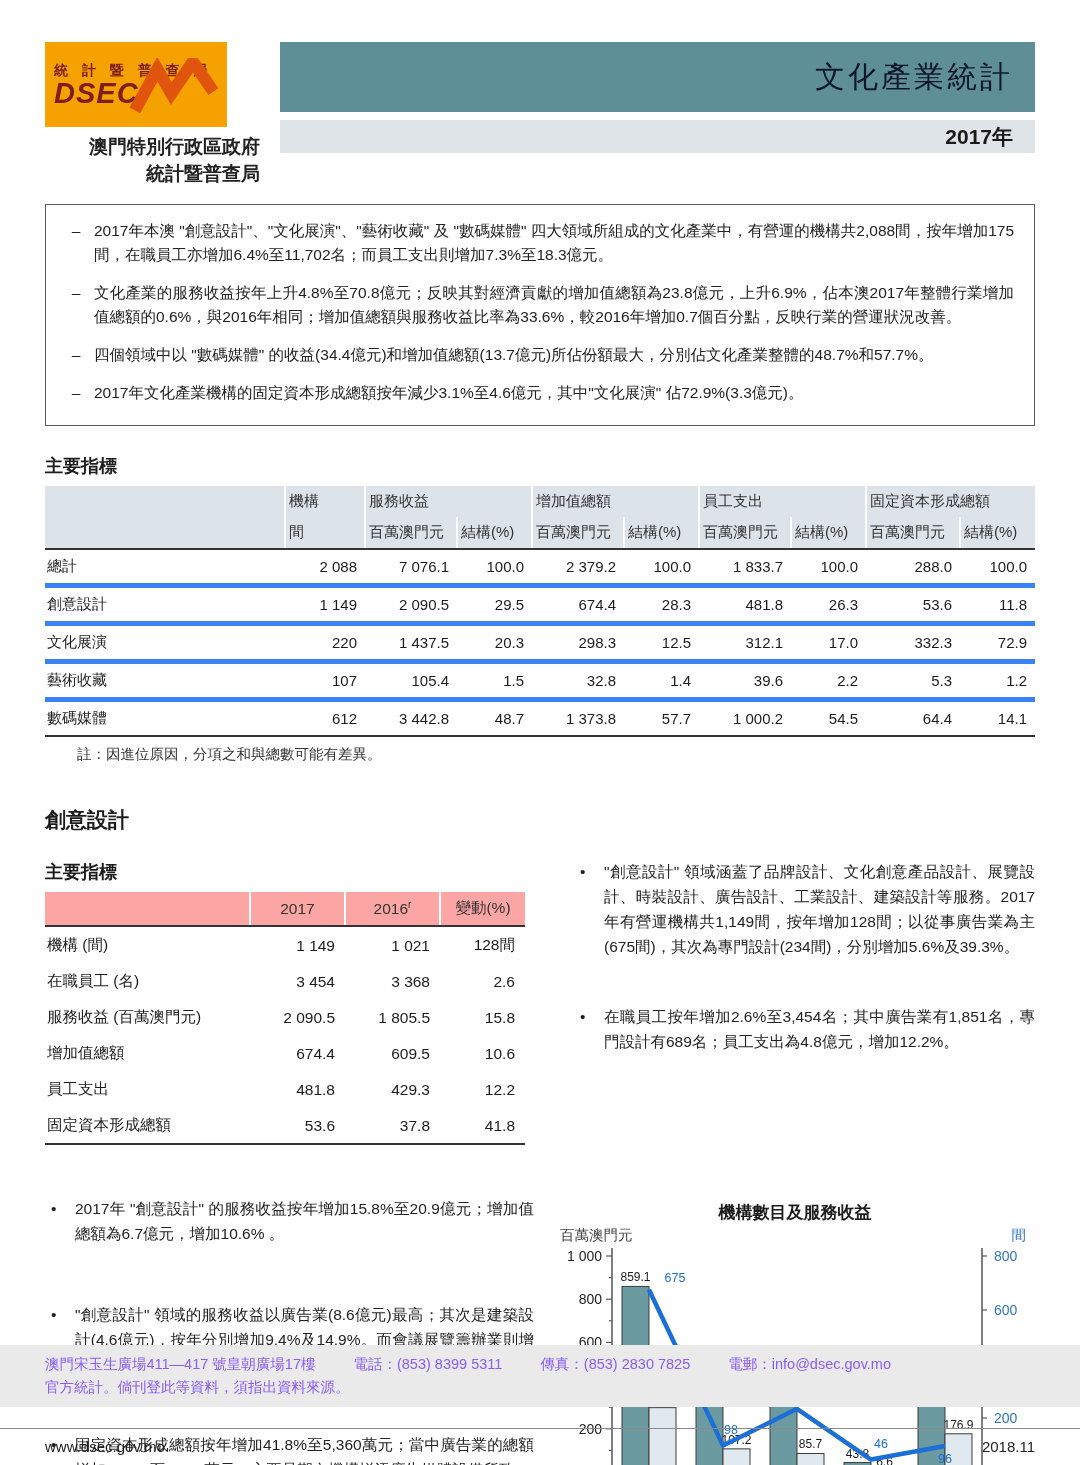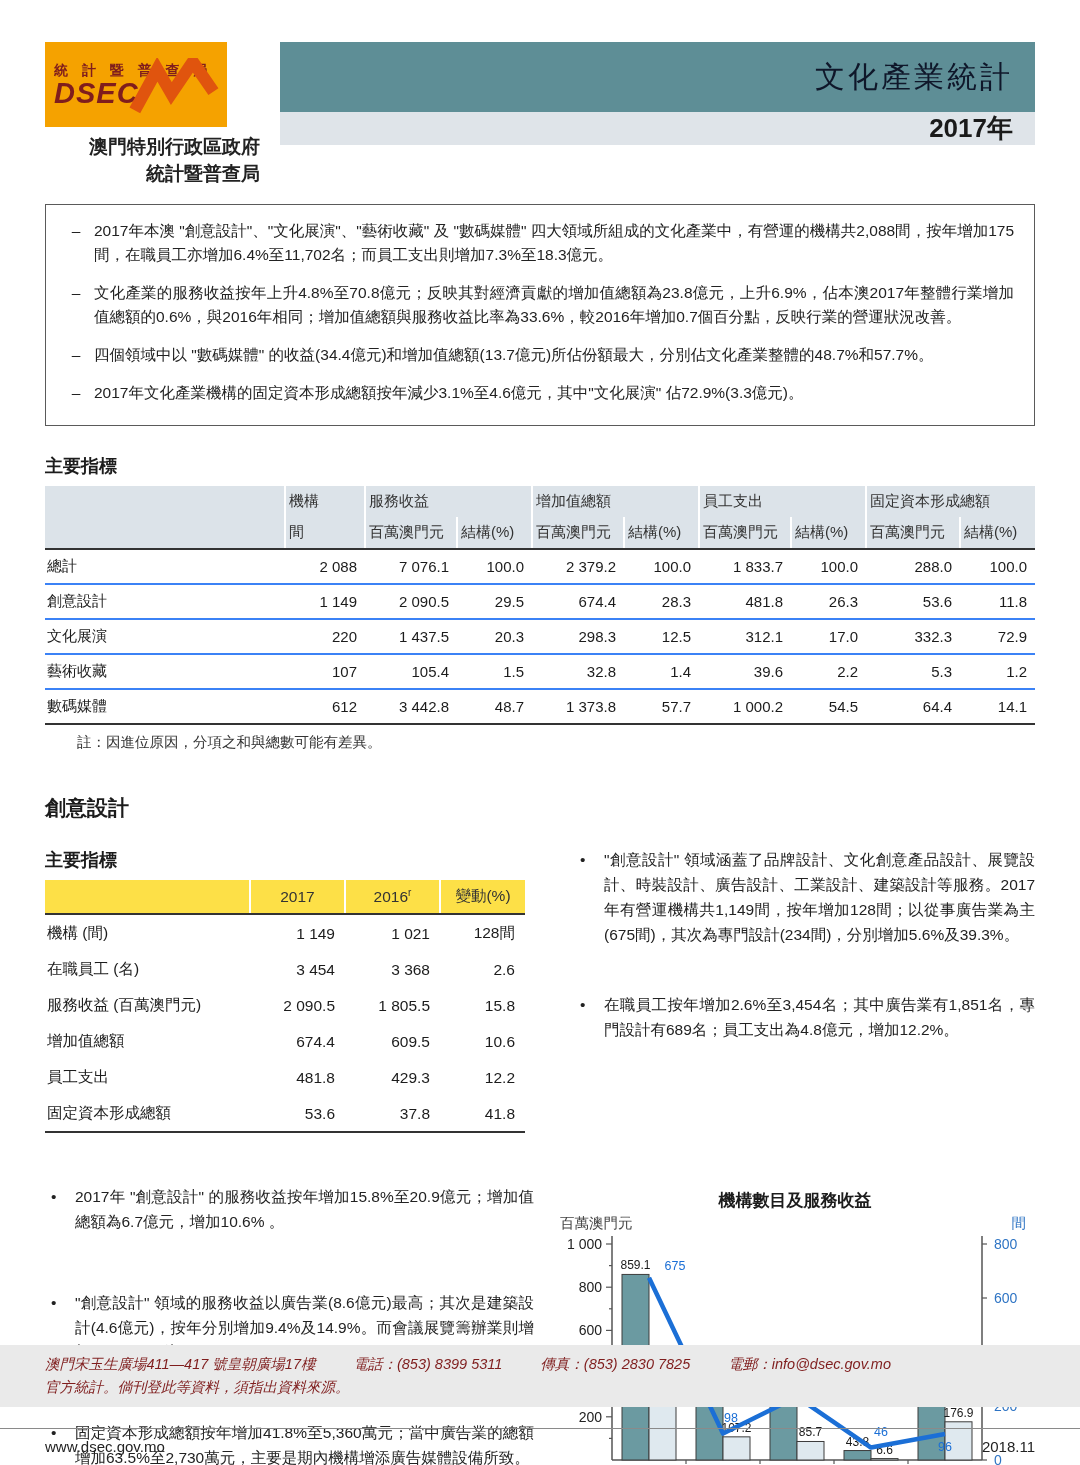--- a/index.html
+++ b/index.html
@@ -13,64 +13,64 @@
   .header { display:flex; padding:42px 45px 0 45px; }
   .logo-col { width:235px; flex:0 0 235px; }
   .logo-box { width:182px; height:85px; background:#F5A200; position:relative; padding:7px 9px; }
   .logo-top { font-size:14px; font-weight:bold; letter-spacing:5px; color:#7f1d1d; white-space:nowrap;margin-top:13px; }
   .logo-dsec { position:absolute; left:9px; bottom:17px; font-size:29px; font-weight:bold; font-style:italic; letter-spacing:1px; color:#7f1d1d; }
   .logo-zz { position:absolute; right:3px; top:16px; }
   .org-lines { margin-top:7px; width:215px; text-align:right; font-size:19px; font-weight:bold; line-height:1.4; color:#222; }
   .bands { flex:1; }
   .band-title { height:70px; background:#5E8E96; color:#0f172a; display:flex; align-items:center; justify-content:flex-end;
                 padding-right:22px; font-size:30px; letter-spacing:3px; font-weight:500; }
-  .band-year { height:33px; background:#dfe4e9; display:flex; align-items:center; justify-content:flex-end;
-               padding-right:22px; font-size:26px; font-weight:bold; color:#1a1a1a; }
+  .band-year { height:33px; margin-top:8px; background:#dfe4e9; display:flex; align-items:center; justify-content:flex-end;
+               padding-right:22px; font-size:21px; font-weight:bold; color:#1a1a1a; }
   
   .summary-box { margin:17px 45px 0 45px; border:1px solid #5a5a5a; padding:14px 20px 6px 12px; }
   .s-bullet { display:flex; font-size:15.5px; line-height:1.55; margin-bottom:14px; color:#222; }
   .s-dash { flex:0 0 36px; text-align:center; }
   .s-text { flex:1; text-align:justify; }
   
   .h-main { margin:28px 45px 8px 45px; font-size:18px; font-weight:bold; }
   .h-section { margin:42px 45px 0 45px; font-size:21px; font-weight:bold; }
   .h-sub { font-size:18px; font-weight:bold; margin:0 0 8px 0; }
   
   table.t1 { margin:0 45px; border-collapse:collapse; width:990px; font-size:15px; table-layout:fixed; }
   .t1 th { background:#dce3e9; font-weight:normal; text-align:left; padding:6px 3px; color:#333; }
   .t1 thead th + th { border-left:2px solid #fff; }
   .t1 thead tr.units th { border-bottom:2px solid #333; }
-  .t1 td { padding:7px 8px; text-align:right; border-bottom:2px solid #3b82f6; }
+  .t1 td { padding:7px 8px; text-align:right; border-bottom:5px solid #3b82f6; }
   .t1 td.lbl { text-align:left; padding-left:2px; }
   .t1 tbody tr:last-child td { border-bottom:2px solid #333; }
   .note { margin:8px 45px 0 45px; font-size:14.5px; color:#333;padding-left:32px; }
   
   .cols { display:flex; margin:0 45px; }
   .cols1 { margin-top:26px; }
   .colL1 { flex:0 0 495px; }
   .colR1 { flex:1; padding-left:34px; }
   table.t2 { border-collapse:collapse; width:480px; font-size:15.5px; table-layout:fixed; }
-  .t2 th { background:#fde047; padding:6px 10px; font-weight:normal; color:#333; border-bottom:2px solid #333; }
+  .t2 th { background:#fca5a5; padding:6px 10px; font-weight:normal; color:#333; border-bottom:2px solid #333; }
   .t2 th + th { border-left:2px solid #fff; }
   .t2 td { padding:8px 10px 7px 10px; text-align:right; }
   .t2 td.lbl { text-align:left; padding-left:2px; }
   .t2 tbody tr:last-child td { border-bottom:2px solid #333; }
   .t2 sup { font-size:10px; }
   .bullet { display:flex; font-size:15.5px; line-height:1.6; color:#222; }
   .b-dot { flex:0 0 30px; text-align:left; padding-left:6px; }
   .b-text { flex:1; text-align:justify; }
   .gap-lg { margin-bottom:46px; }
   .gap-xl { margin-bottom:56px; }
   .cols2 { margin-top:52px; }
   .colL2 { flex:0 0 505px; padding-right:16px; }
   .colR2 { flex:1; }
   .chart-title { text-align:center; font-weight:bold; font-size:17px; margin:4px 0 2px 0; }
   
   .footer-band { position:absolute; left:0; right:0; bottom:58px; background:#eaeaea; padding:8px 34px 9px 45px;
-                 font-size:14.5px; line-height:1.55; color:#7f1d1d;font-style:italic; }
+                 font-size:14.5px; line-height:1.55; color:#8b5cf6; }
   .fb-line1 { display:flex; }
   .fb-line1 span { margin-right:38px; }
   .footer-bottom { position:absolute; left:0; right:0; bottom:10px; border-top:1px solid #8a8a8a;
                    padding:9px 45px 0 45px; display:flex; justify-content:space-between; font-size:15px; color:#222; }
 </style>
 </head>
 <body>
 
 <div class="page">
 

